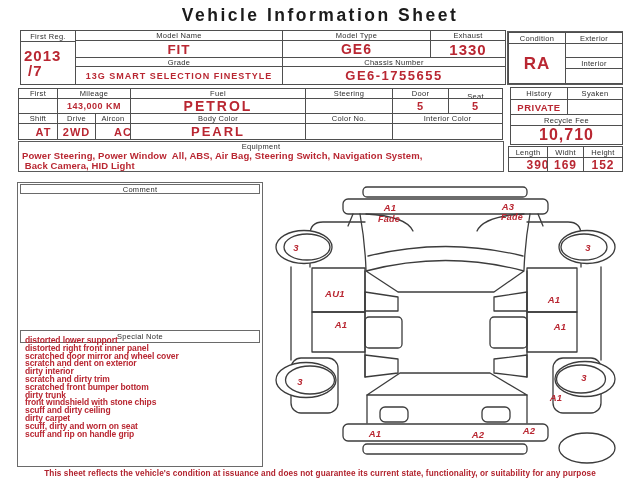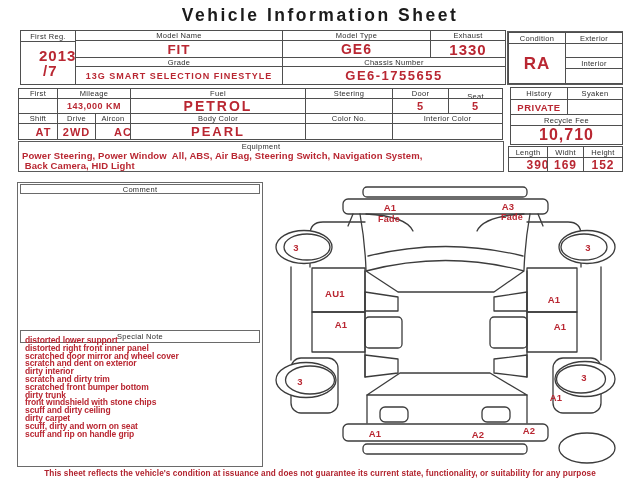--- a/index.html
+++ b/index.html
@@ -28,38 +28,38 @@
   }
   .nb{border:none;background:transparent;}
   .grp{position:absolute;box-sizing:border-box;border:1.5px solid #5a5a5a;background:#fff;}
   .eqtext{
     position:absolute;box-sizing:border-box;color:var(--red);font-weight:bold;
     font-size:9.5px;line-height:10px;white-space:pre-wrap;letter-spacing:.1px;
   }
   .noteitem{color:var(--red);font-weight:bold;font-size:8.5px;line-height:7.8px;letter-spacing:-.1px;}
   .dlabel{
     position:absolute;transform:translate(-50%,-50%);
-    color:var(--red);font-weight:bold;font-size:9.5px;letter-spacing:.3px;white-space:nowrap;
+    color:var(--red);font-weight:bold;font-size:9.5px;letter-spacing:.3px;white-space:nowrap;font-style:italic;
   }
   .footer{
     position:absolute;left:0;top:469px;width:640px;text-align:center;
     color:#b2232e;font-size:8.2px;font-weight:bold;letter-spacing:.1px;
   }
   svg.car{position:absolute;left:0;top:0;}
   svg.car *{vector-effect:non-scaling-stroke;}
 </style>
 </head>
 <body>
 
 <div class="page">
 
   <div class="title">Vehicle Information Sheet</div>
 
   <div class="h" style="left:20px;top:30px;width:56px;height:12px">First Reg.</div>
-  <div class="v" style="left:20px;top:41px;width:56px;height:44px;font-size:15px;line-height:15px;flex-direction:column;align-items:flex-start;padding-left:18px">
+  <div class="v" style="left:20px;top:41px;width:56px;height:44px;font-size:15px;line-height:15px;flex-direction:column;align-items:flex-start;padding-left:3px">
     <span>2013</span>
     <span style="padding-left:4px">/7</span>
   </div>
 
   <div class="h" style="left:75px;top:30px;width:208px;height:11px">Model Name</div>
   <div class="v" style="left:75px;top:40px;width:208px;height:18px;font-size:13.5px">FIT</div>
   <div class="h" style="left:75px;top:57px;width:208px;height:10px">Grade</div>
   <div class="v" style="left:75px;top:66px;width:208px;height:19px;font-size:9px">13G SMART SELECTION FINESTYLE</div>
 
   <div class="h" style="left:282px;top:30px;width:149px;height:11px">Model Type</div>

